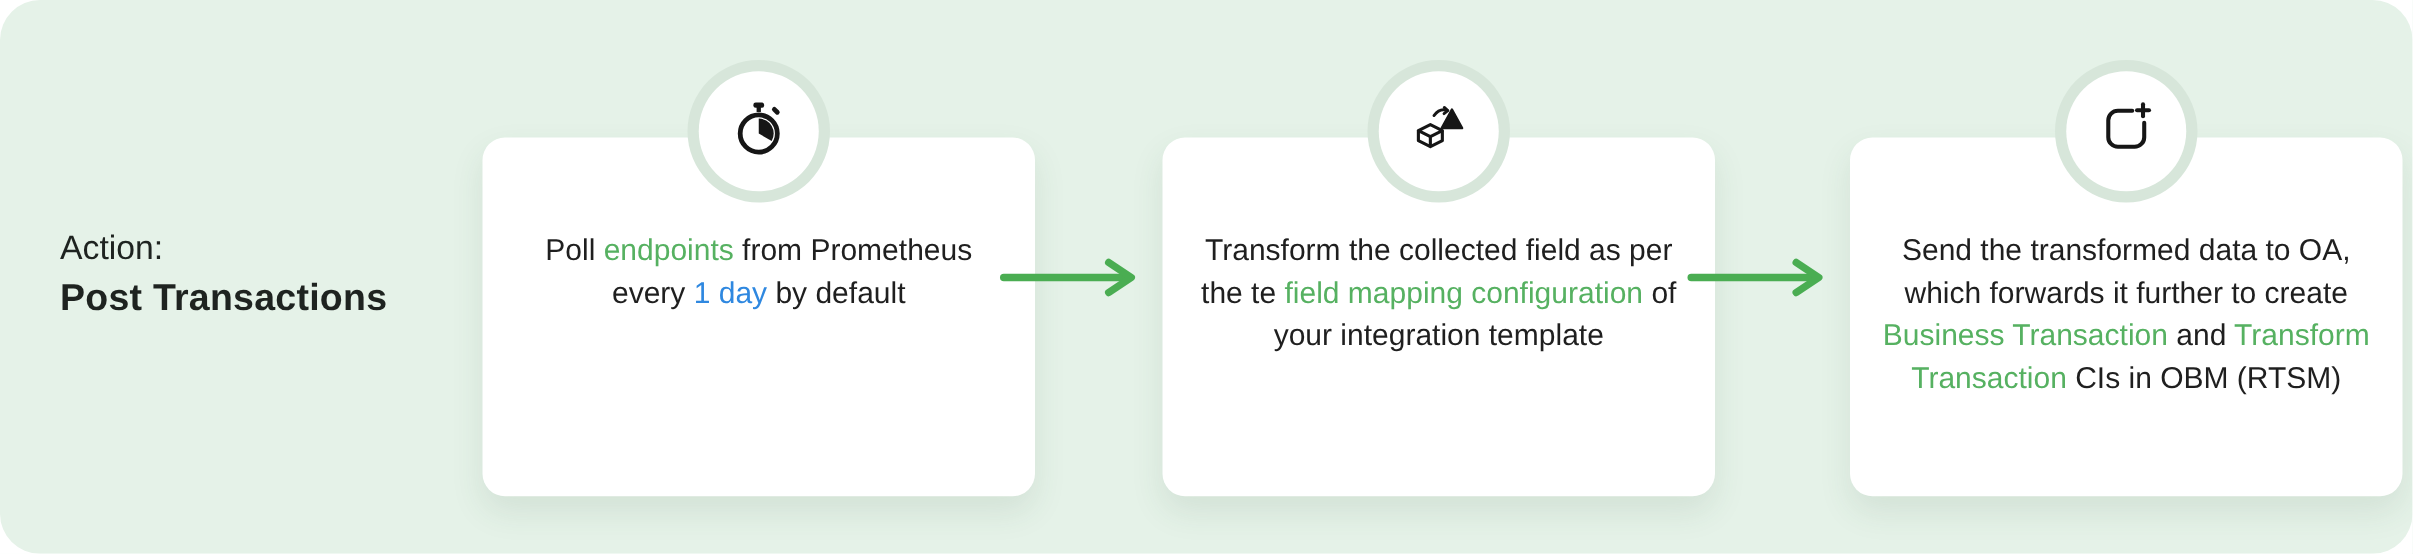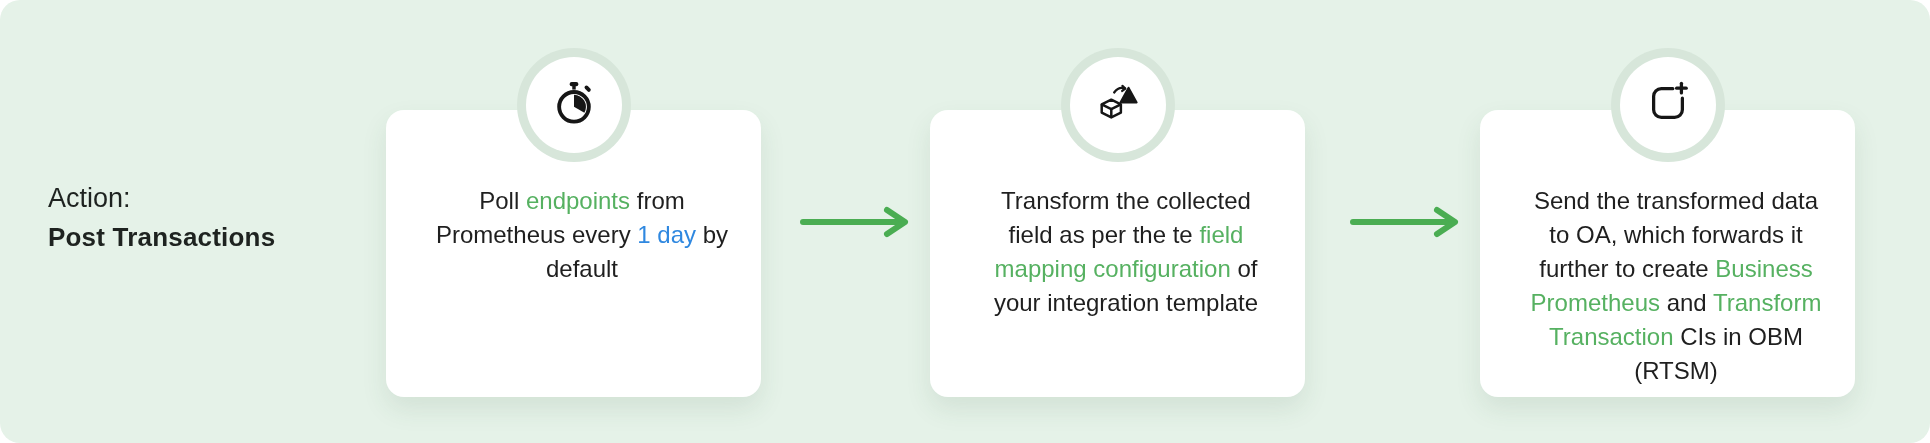--- a/index.html
+++ b/index.html
@@ -1,51 +1,50 @@
 <!DOCTYPE html>
 <html><head>
 <meta charset="utf-8">
 <style>
   html, body { margin: 0; padding: 0; background: #ffffff; }
   .canvas {
     position: relative;
     width: 1930px;
     height: 443px;
     background: #e5f2e8;
-    border-radius: 20px;
+    border-radius: 32px;
     font-family: "Liberation Sans", sans-serif;
     overflow: hidden;
   }
   .action-block {
     position: absolute;
     left: 48px;
     top: 183px;
     color: #1e2320;
   }
   .action-label {
     font-size: 27px;
     font-weight: 400;
     color: #1e2320;
   }
   .action-title {
     margin-top: 8px;
-    font-size: 26px;
+    font-size: 30px;
     font-weight: 700;
     color: #1e2320;
     letter-spacing: 0.2px;
   }
   .card {
     position: absolute;
     top: 110px;
-    width: 358px;
+    width: 442px;
     height: 287px;
     background: #ffffff;
     border-radius: 18px;
     box-shadow: 0 12px 26px rgba(50, 90, 60, 0.10);
-    padding-left: 17px;
   }
   .card.c1 { left: 386px; }
   .card.c2 { left: 930px; }
   .card.c3 { left: 1480px; }
   .icon-circle {
     position: absolute;
     top: -53px;
     left: 50%;
     transform: translateX(-50%);
     width: 96px;
@@ -142,17 +141,17 @@
         <svg width="46" height="46" viewBox="0 0 48 48">
           <g stroke="#161616" stroke-width="3.4" fill="none" stroke-linecap="round">
             <path d="M29 9 H17 a8 8 0 0 0 -8 8 v14 a8 8 0 0 0 8 8 h14 a8 8 0 0 0 8 -8 V19"></path>
             <path d="M38 3.5 v10"></path>
             <path d="M33 8.5 h10"></path>
           </g>
         </svg>
       </span>
     </div>
     <div class="card-text">
-      <span class="seg">Send the transformed data to OA, which forwards it further to create </span><span class="seg green">Business Prometheus</span><span class="seg"> and </span><span class="seg green">Transform Transaction</span><span class="seg"> CIs in OBM (RTSM)</span>
+      <span class="seg">Send the transformed data to OA, which forwards it further to create </span><span class="seg green">Business Transaction</span><span class="seg"> and </span><span class="seg green">Transform Transaction</span><span class="seg"> CIs in OBM (RTSM)</span>
     </div>
   </div>
 
 </div>
 
 </body></html>

